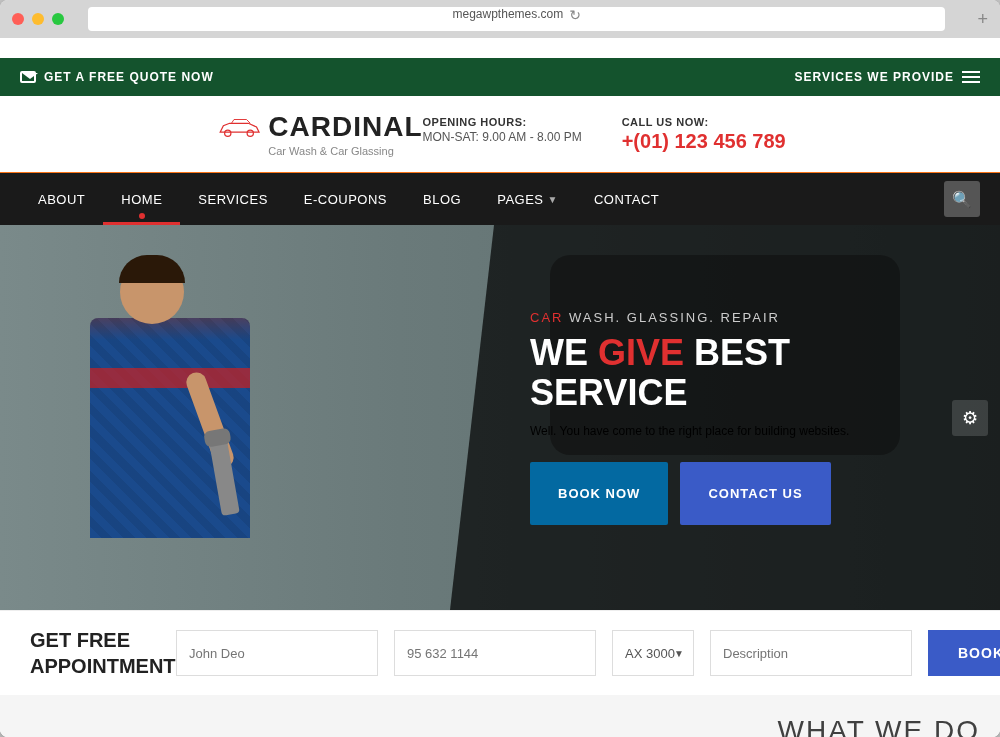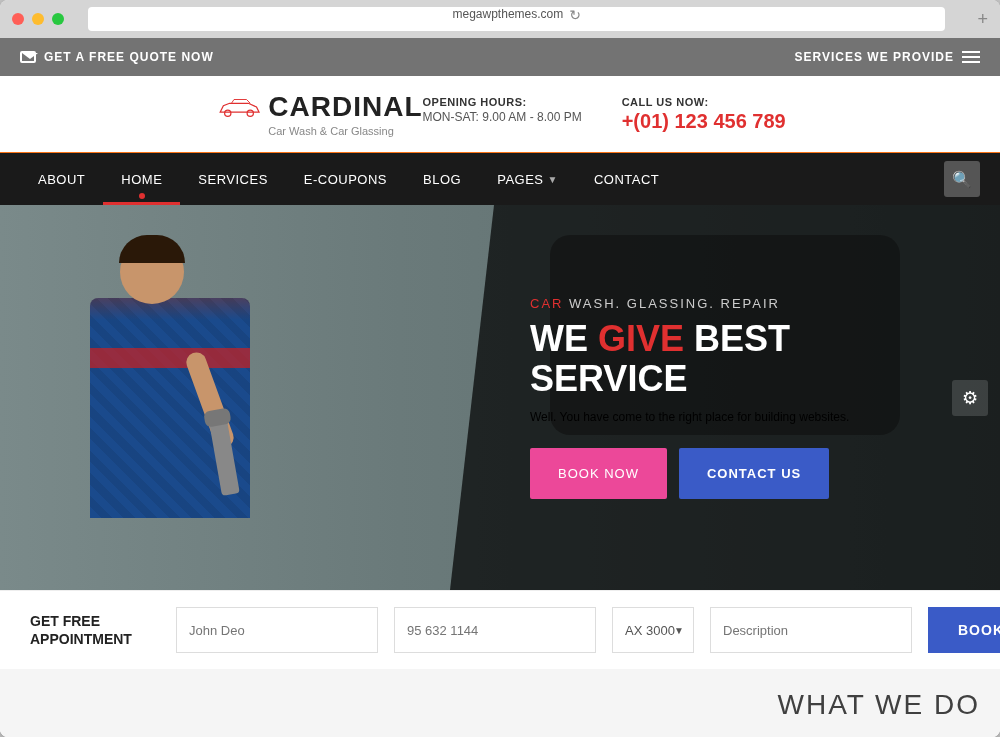--- a/index.html
+++ b/index.html
@@ -55,28 +55,29 @@
 
     
     .website {
       background: white;
       height: calc(737px - 38px);
       overflow: hidden;
     }
 
     
     .top-bar {
-      background: #737373;
+      background: #14532d;
       height: 38px;
       display: flex;
       align-items: center;
       justify-content: space-between;
       padding: 0 20px;
       color: white;
       font-size: 12px;
+      margin-top: 20px;
     }
     .top-bar-left {
       display: flex;
       align-items: center;
       gap: 8px;
     }
     .envelope-icon {
       width: 16px; height: 12px;
       border: 2px solid white;
       border-radius: 2px;
@@ -263,26 +264,26 @@
     .hero-desc {
       font-size: 12px;
       color: #000000;
       margin-bottom: 24px;
     }
     .hero-buttons {
       display: flex;
       gap: 12px;
     }
     .btn-book {
-      background: #ec4899;
+      background: #0369a1;
       color: white;
       border: none;
-      padding: 18px 28px;
+      padding: 24px 28px;
       font-size: 13px;
-      font-weight: normal;
+      font-weight: bold;
       cursor: pointer;
       text-transform: uppercase;
       letter-spacing: 1px;
       border-radius: 2px;
     }
     .btn-contact {
       background: #3a5bc7;
       color: white;
       border: none;
       padding: 12px 28px;
@@ -313,21 +314,21 @@
     .appointment-bar {
       background: white;
       padding: 16px 30px;
       display: flex;
       align-items: center;
       gap: 16px;
       border-top: 1px solid #eee;
       box-shadow: 0 2px 8px rgba(0,0,0,0.08);
     }
     .appointment-title {
-      font-size: 14px;
+      font-size: 20px;
       font-weight: bold;
       color: #222;
       text-transform: uppercase;
       line-height: 1.3;
       min-width: 130px;
     }
     .appt-input {
       flex: 1;
       height: 46px;
       border: 1px solid #ddd;

